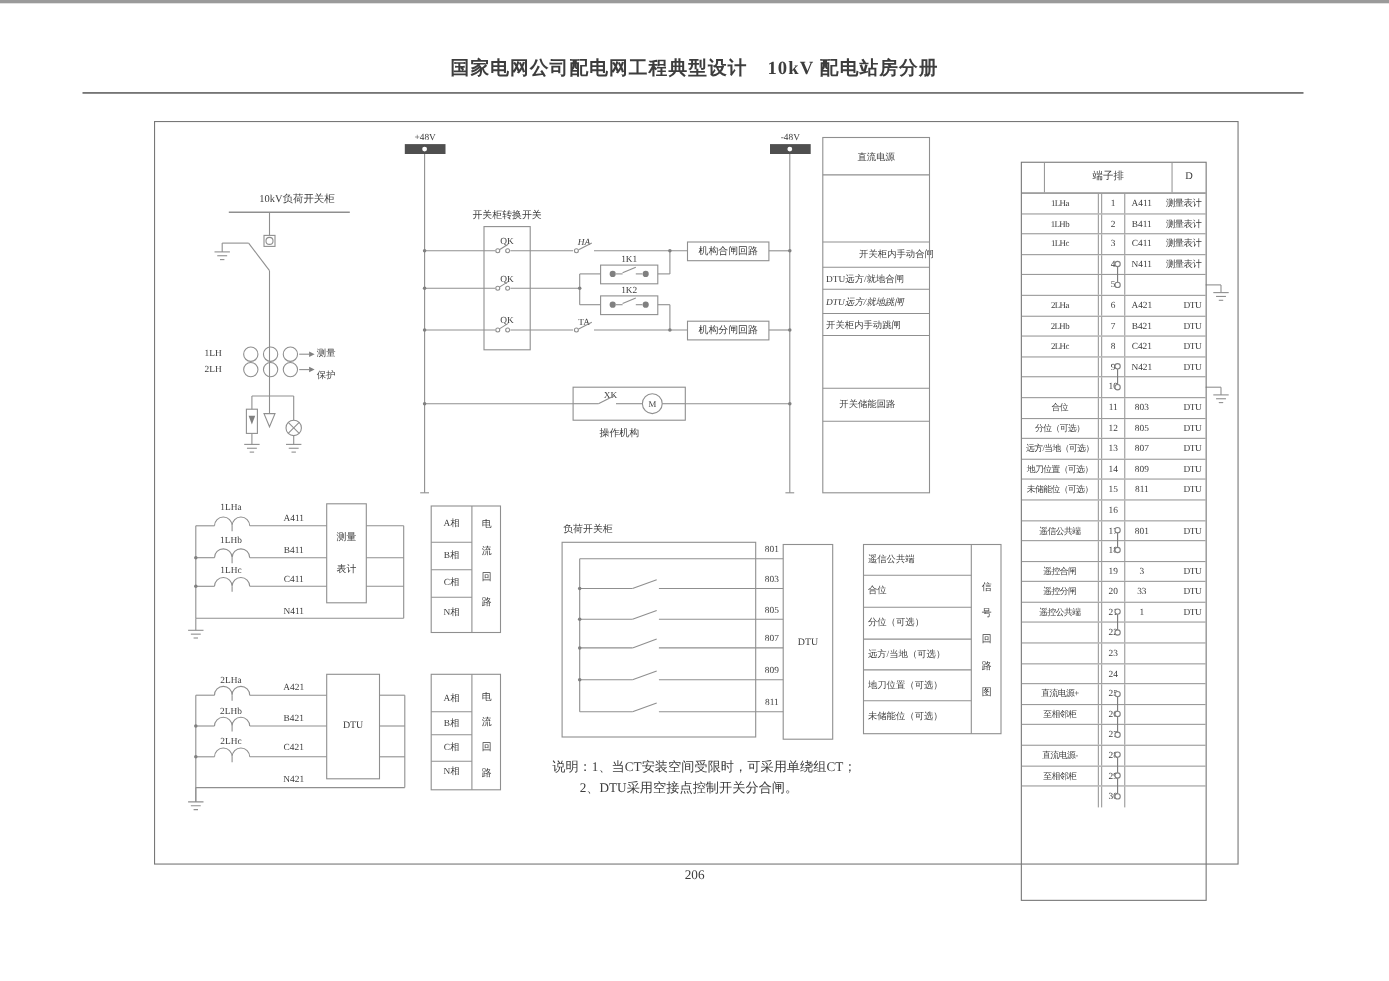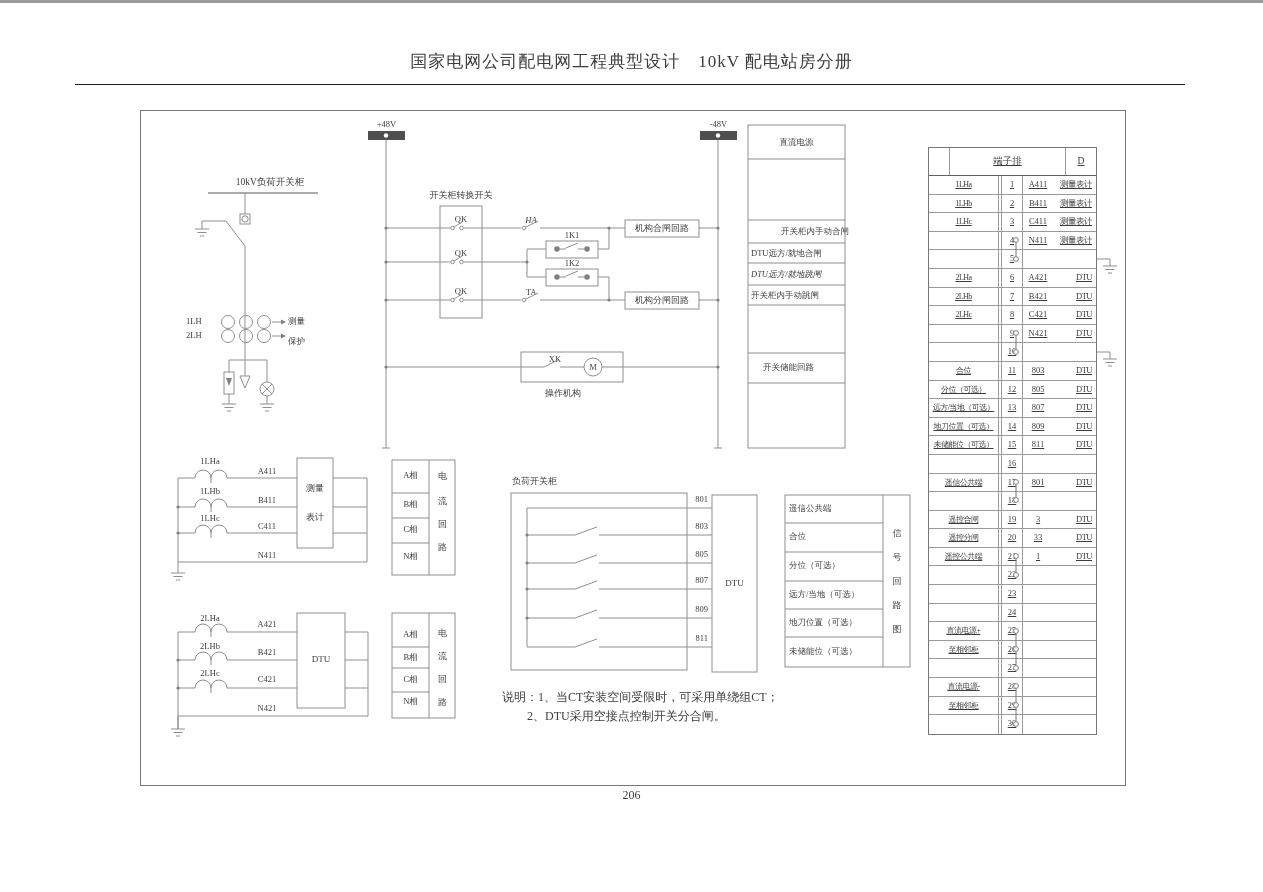--- a/index.html
+++ b/index.html
@@ -10,35 +10,35 @@
   #page{position:relative;width:1263px;height:892px;background:#ffffff;overflow:hidden;}
   #topstrip{position:absolute;left:0;top:0;width:1263px;height:3px;background:#9a9a9a;}
   .lbl{position:absolute;color:var(--text);font-size:9px;line-height:11px;white-space:nowrap;}
   .ctr{text-align:center;}
   .rgt{text-align:right;}
   .s8{font-size:8px;letter-spacing:-0.3px;}
   .s85{font-size:8.5px;}
   .s95{font-size:9.5px;}
   .s12{font-size:12px;line-height:14px;}
   .s14{font-size:14.5px;line-height:17px;}
-  .title{font-size:17px;font-weight:normal;letter-spacing:1px;}
+  .title{font-size:17px;font-weight:bold;letter-spacing:1px;}
   #hrule{position:absolute;left:75px;top:84px;width:1110px;border-top:1.5px solid var(--rule);}
   svg{position:absolute;left:0;top:0;}
   #wires{z-index:1;}
   #overlay{z-index:5;pointer-events:none;}
   .htm{z-index:2;}
   svg line,svg path,svg rect,svg circle,svg polyline,svg polygon{stroke:#8f8f8f;fill:none;stroke-width:1;}
   svg .thick{stroke-width:1.3;}
   svg .dark{stroke:#777;}
   svg .dot{fill:#808080;stroke:none;}
   svg .solid{fill:#4f4f4f;stroke:none;}
   svg .wdot{fill:#ffffff;stroke:none;}
   svg .jmp{fill:#ffffff;stroke:#808080;}
   
-  #tt{position:absolute;left:928px;top:147px;width:169px;height:588px;border:1px solid #777;box-sizing:border-box;background:transparent;text-decoration:underline;}
+  #tt{position:absolute;left:928px;top:147px;width:169px;height:672px;border:1px solid #777;box-sizing:border-box;background:transparent;}
   .tt-head{display:grid;grid-template-columns:21px 116px 30px;height:28px;border-bottom:1.5px solid #606060;box-sizing:border-box;}
   .tt-head div{border-right:1px solid var(--tline);font-size:9.5px;text-align:center;line-height:26px;}
   .tt-head div:last-child{border-right:none;}
   .tt-row{display:grid;grid-template-columns:70px 3px 21px 30px 43px;height:18.6px;border-bottom:1px solid var(--tline);box-sizing:border-box;}
   .tt-row:last-child{border-bottom:none;}
   .tt-row div{overflow:visible;white-space:nowrap;line-height:17.5px;}
   .c-lbl{border-right:1px solid var(--tline);text-align:center;font-size:8px;letter-spacing:-0.5px;}
   .c-sp{border-right:1px solid var(--tline);}
   .c-num{border-right:1px solid var(--tline);text-align:center;font-size:8.5px;}
   .c-wire{text-align:center;font-size:8.5px;}

